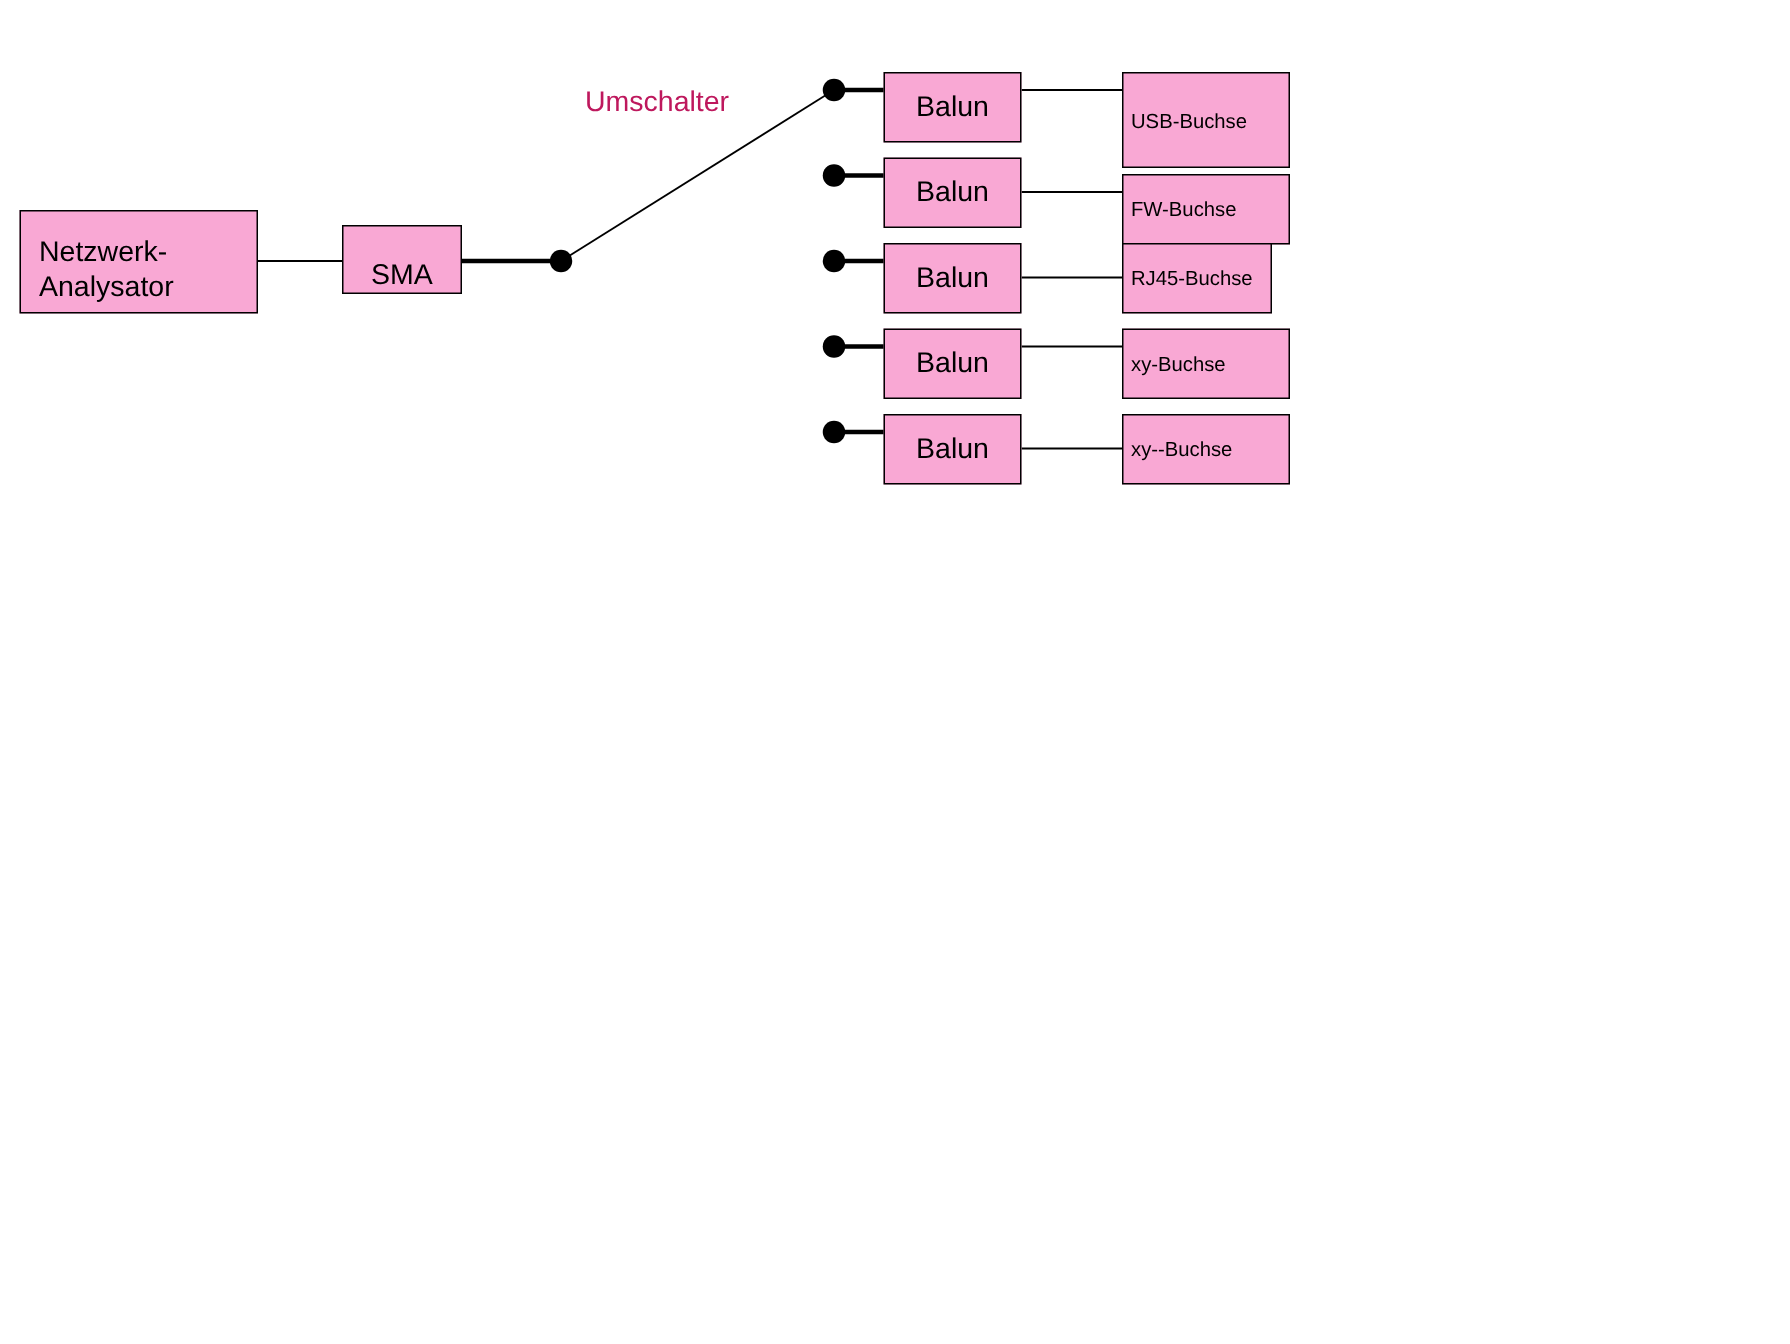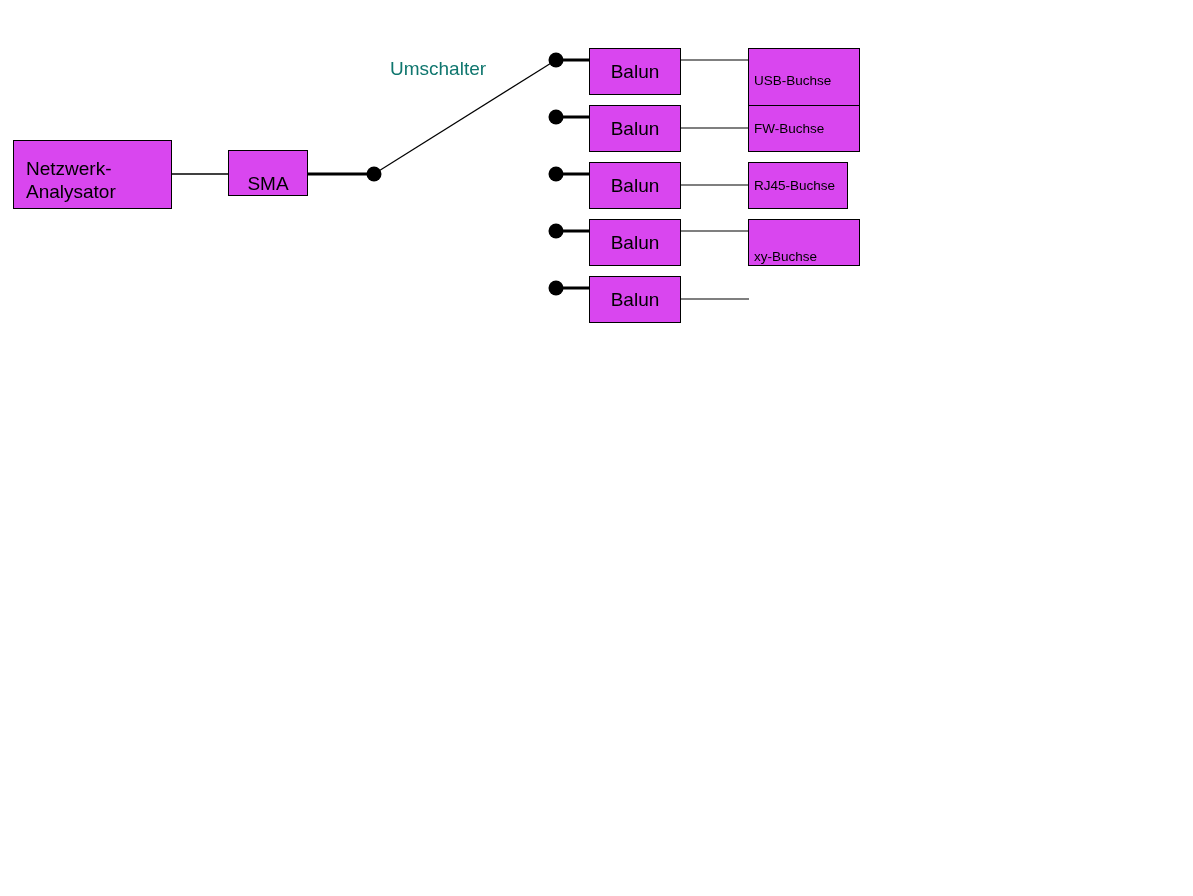--- a/index.html
+++ b/index.html
@@ -25,21 +25,21 @@
     left: 0;
     top: 0;
     width: 1193px;
     height: 896px;
     pointer-events: none;
   }
   .node-box {
     position: absolute;
     box-sizing: border-box;
     border: 1px solid #000000;
-    background: #d946ef;
+    background: #f9a8d4;
     display: flex;
     align-items: center;
     white-space: nowrap;
     overflow: hidden;
   }
   .node-box.center {
     justify-content: center;
   }
   .node-box.leftal {
     justify-content: flex-start;
@@ -56,21 +56,21 @@
   .multiline {
     white-space: pre-line;
     display: block;
     margin-top: 11px;
   }
   .free-label {
     position: absolute;
     font-size: 19px;
     line-height: 23px;
     white-space: nowrap;
-    color: #0f766e;
+    color: #be185d;
   }
 </style>
 </head>
 <body>
 
 <div id="canvas">
 
   <svg id="wires" viewBox="0 0 1193 896" xmlns="http://www.w3.org/2000/svg">
 
     <line x1="172" y1="174" x2="229" y2="174" stroke="#000000" stroke-width="1.4"></line>
@@ -126,23 +126,26 @@
   <div class="node-box center" style="left:589px; top:219px; width:92px; height:47px;">
     <span class="txt-large">Balun</span>
   </div>
   <div class="node-box center" style="left:589px; top:276px; width:92px; height:47px;">
     <span class="txt-large">Balun</span>
   </div>
 
   <div class="node-box leftal" style="left:748px; top:48px; width:112px; height:64px; padding-left:5px;">
     <span class="txt-small">USB-Buchse</span>
   </div>
-  <div class="node-box leftal" style="left:748px; top:105px; width:112px; height:47px; padding-left:5px;">
+  <div class="node-box leftal" style="left:748px; top:116px; width:112px; height:47px; padding-left:5px;">
     <span class="txt-small">FW-Buchse</span>
   </div>
   <div class="node-box leftal" style="left:748px; top:162px; width:100px; height:47px; padding-left:5px;">
     <span class="txt-small">RJ45-Buchse</span>
   </div>
-  <div class="node-box leftal" style="left:748px; top:219px; width:112px; height:47px; padding-left:5px;align-items:flex-end;">
+  <div class="node-box leftal" style="left:748px; top:219px; width:112px; height:47px; padding-left:5px;">
     <span class="txt-small">xy-Buchse</span>
+  </div>
+  <div class="node-box leftal" style="left:748px; top:276px; width:112px; height:47px; padding-left:5px;">
+    <span class="txt-small">xy--Buchse</span>
   </div>
 
 </div>
 
 </body></html>

